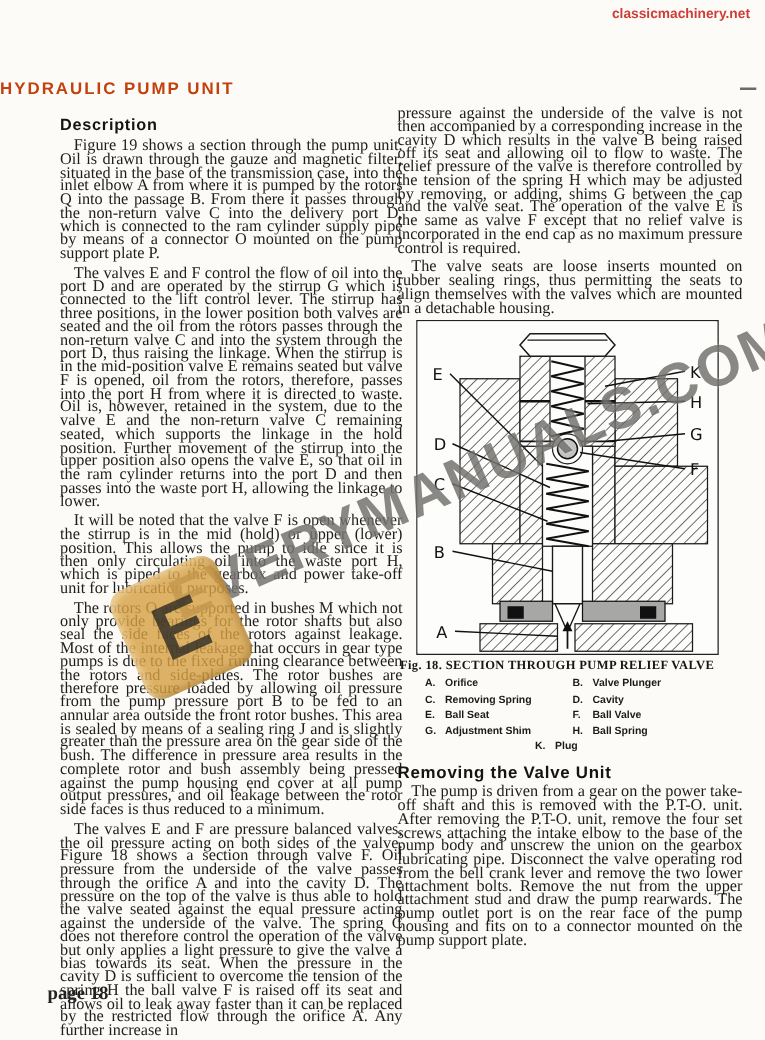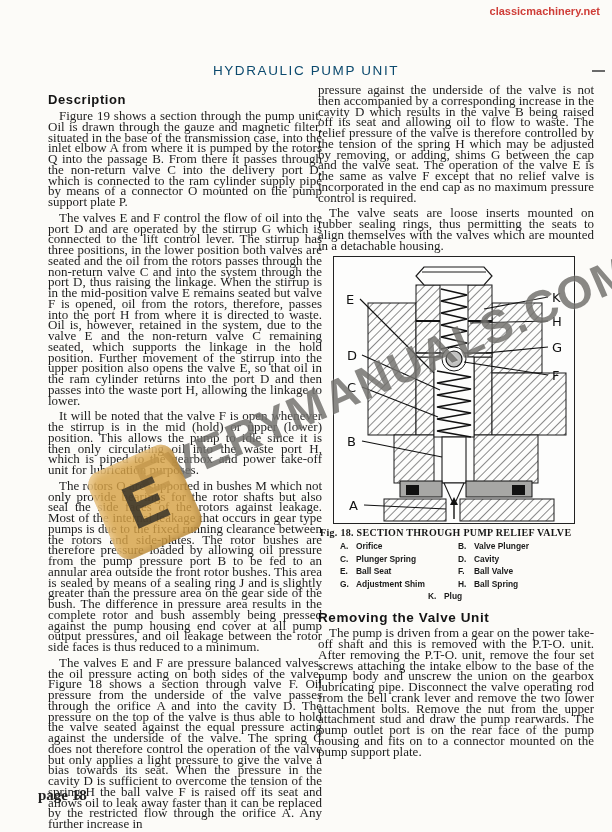--- a/index.html
+++ b/index.html
@@ -8,22 +8,22 @@
     background:#fcfbf8; overflow:hidden;
     font-family:"Liberation Serif", serif; color:#1d1d1d;
   }
   .site-mark{
     position:absolute; top:5px; right:12px;
     font-family:"Liberation Sans", sans-serif;
     font-size:11px; font-weight:700; color:#cf3d38;
   }
   .page-title{
     position:absolute; top:63px; left:0; width:100%;
-    text-align:center; font-family:"Liberation Sans", sans-serif;
-    font-weight:400; font-size:13.5px; letter-spacing:1.6px; color:#0c4a6e;
+    font-family:"Liberation Sans", sans-serif;
+    font-weight:700; font-size:13.5px; letter-spacing:1.6px; color:#c2410c;
   }
   .edge-dash{
     position:absolute; top:70px; left:592px; width:13px; height:2px;
     background:#6a6a6a;
   }
   .col{position:absolute; top:0;}
   .col-left{left:48px; top:92px; width:274px;}
   .col-right{left:318px; top:85px; width:276px;}
   h2.section{
     font-family:"Liberation Sans", sans-serif; font-weight:700;
@@ -191,21 +191,21 @@
         <div class="legend-item">
           <span class="legend-key">A.</span>
           <span>Orifice</span>
         </div>
         <div class="legend-item">
           <span class="legend-key">B.</span>
           <span>Valve Plunger</span>
         </div>
         <div class="legend-item">
           <span class="legend-key">C.</span>
-          <span>Plunger Spring</span>
+          <span>Removing Spring</span>
         </div>
         <div class="legend-item">
           <span class="legend-key">D.</span>
           <span>Cavity</span>
         </div>
         <div class="legend-item">
           <span class="legend-key">E.</span>
           <span>Ball Seat</span>
         </div>
         <div class="legend-item">

